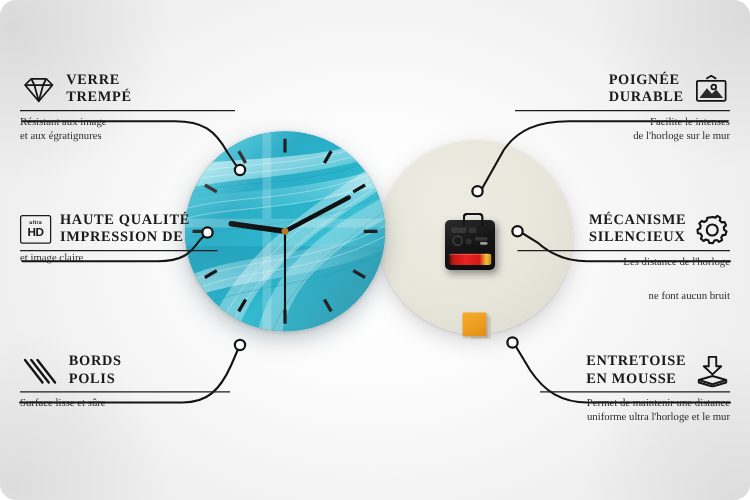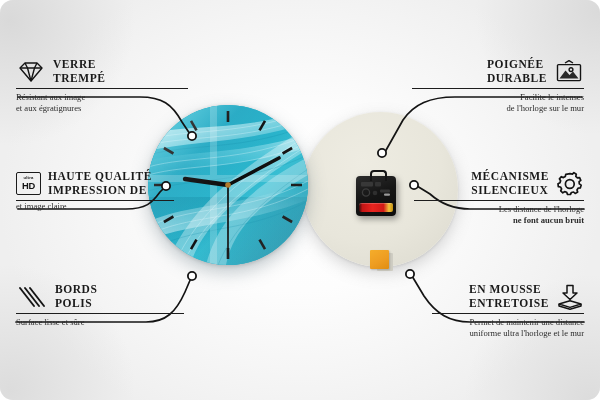--- a/index.html
+++ b/index.html
@@ -325,28 +325,28 @@
       </div>
       <svg class="ico" width="28" height="26" viewBox="0 0 28 26">
         <g fill="none" stroke="#141414" stroke-width="1.7" stroke-linejoin="round">
           <path d="M14,2.6 L16.4,3.1 L17.9,1.6 L20.3,3.3 L19.8,5.4 L21.4,6.9 L23.6,6.6 L24.8,9.3 L23.1,10.7 L23.3,12.9 L25.2,14.1 L24.3,16.9 L22.1,17.1 L21,19 L21.7,21.1 L19.2,22.5 L17.6,21 L15.4,21.5 L14.4,23.5 L11.5,23.4 L10.7,21.3 L8.6,20.6 L6.8,21.8 L4.7,19.9 L5.6,17.9 L4.5,16 L2.3,15.6 L2,12.7 L4,11.8 L4.6,9.7 L3.4,7.8 L5.4,5.7 L7.4,6.6 L9.3,5.5 L9.8,3.3 Z"></path>
           <circle cx="13.8" cy="13" r="4.4"></circle>
         </g>
       </svg>
     </div>
     <div class="rule" style="width:170px;"></div>
     <div class="sub">Les distance de l'horloge</div>
-    <div class="sub" style="margin-top:0;font-weight:bold;">ne font aucun bruit</div>
+    <div class="sub" style="margin-top:16px;">ne font aucun bruit</div>
   </div>
 
   <div class="callout right" style="left:432px;top:283px;width:152px;">
     <div class="head">
       <div>
+        <div class="ttl">ENTRETOISE</div>
         <div class="ttl">EN MOUSSE</div>
-        <div class="ttl">ENTRETOISE</div>
       </div>
       <svg class="ico" width="28" height="26" viewBox="0 0 28 26">
         <g fill="none" stroke="#141414" stroke-width="1.5" stroke-linejoin="round">
           <path d="M11,1.5 L17,1.5 L17,9 L21,9 L14,15.5 L7,9 L11,9 Z"></path>
           <path d="M14,16.8 L25,20 L14,23.4 L3,20 Z"></path>
           <path d="M3,20 L3,22 L14,25.2 L25,22 L25,20"></path>
         </g>
       </svg>
     </div>
     <div class="rule" style="width:152px;"></div>

